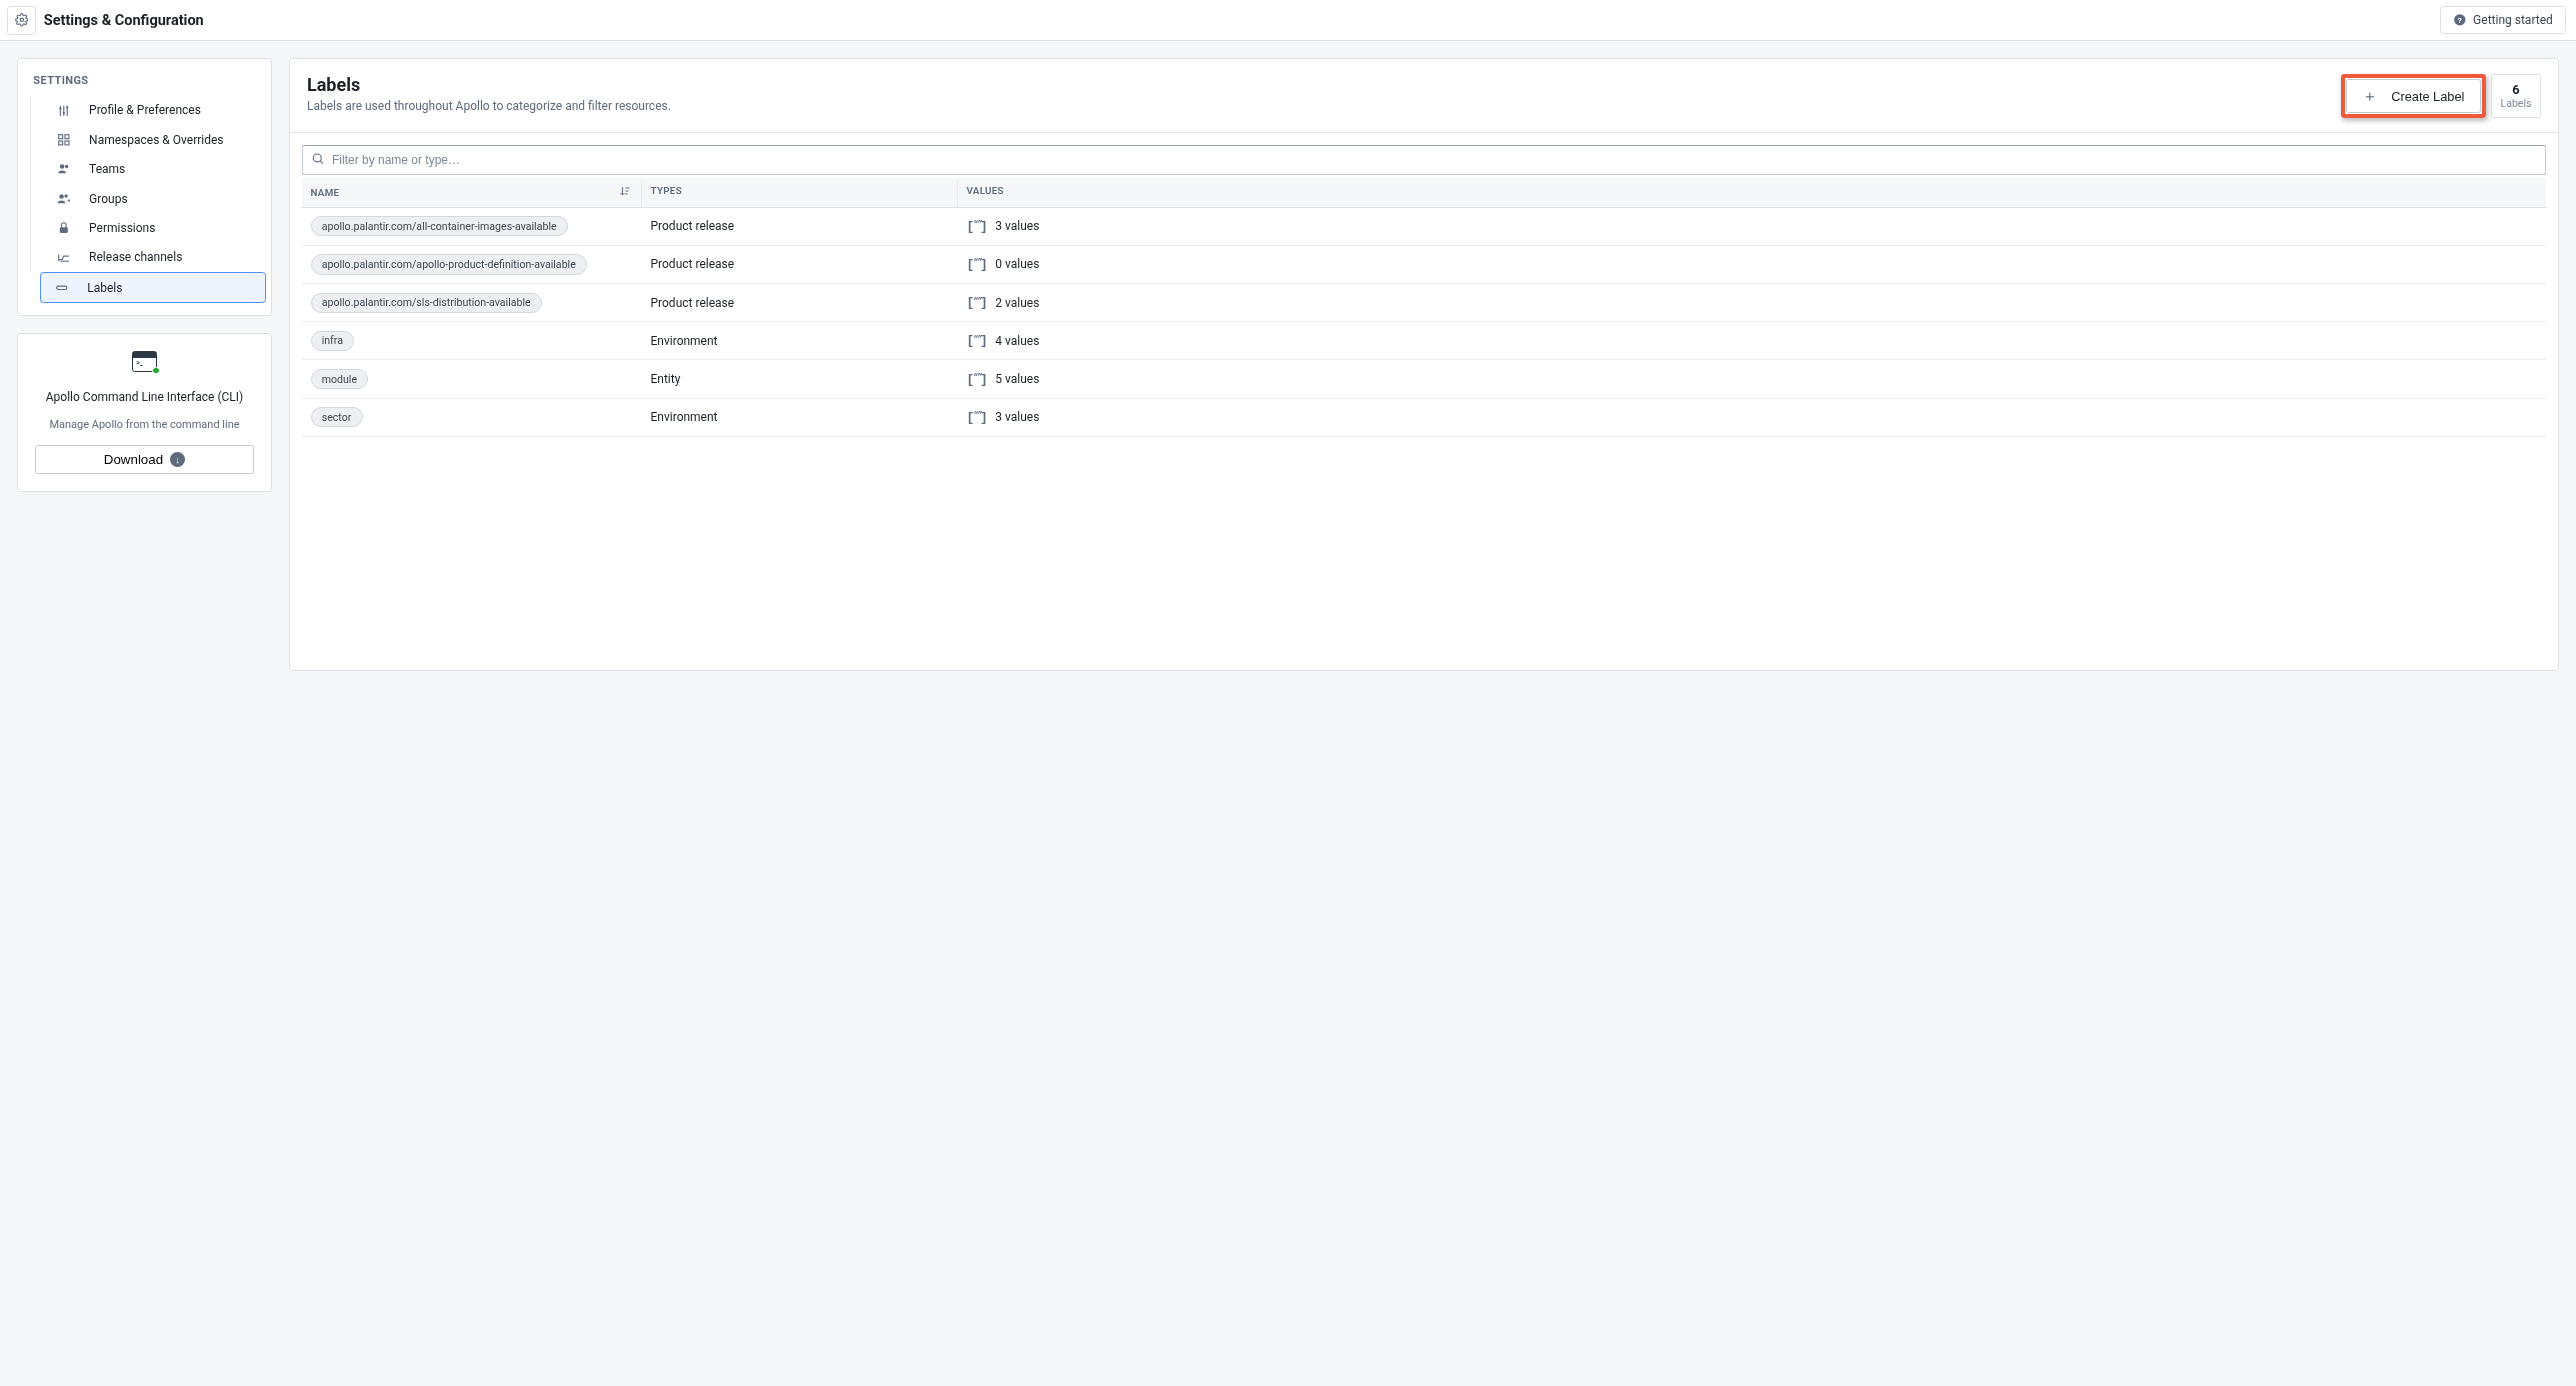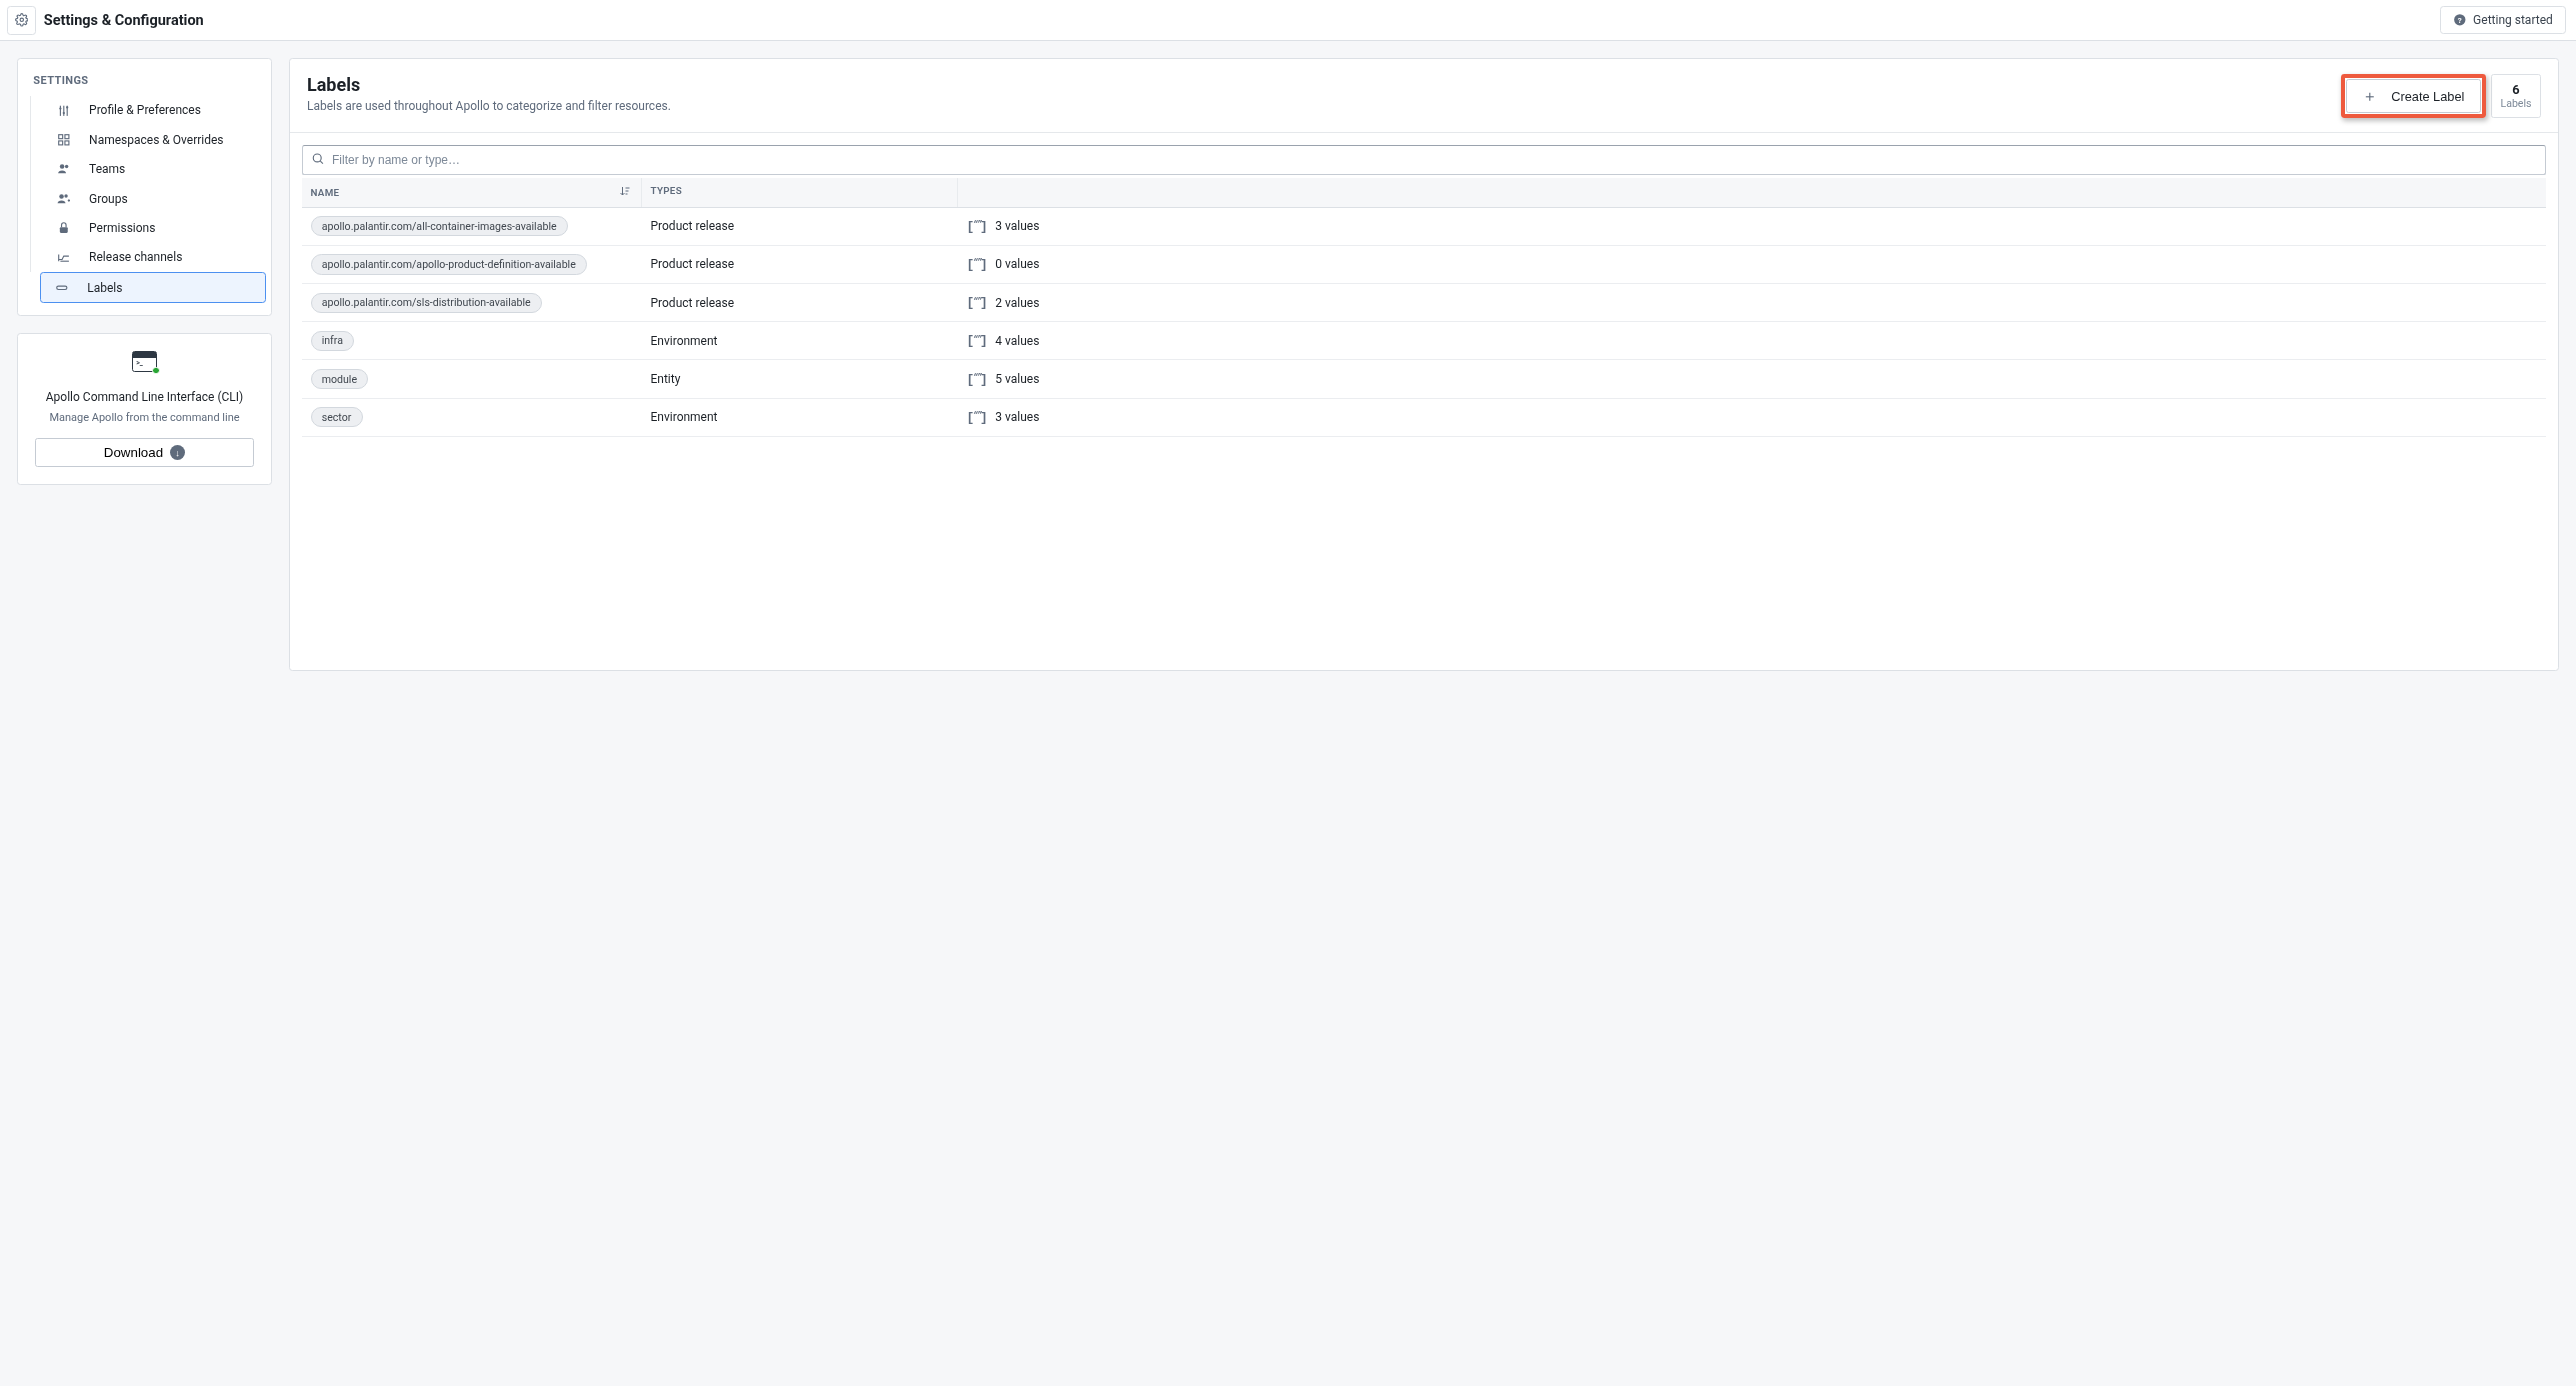--- a/index.html
+++ b/index.html
@@ -60,21 +60,21 @@
   }
   .cli-icon-wrap { display:inline-block; position:relative; margin-bottom:6.8px;}
   .cli-icon {
     width:25.5px; height:20.4px; border:1.7px solid #2d3742; border-radius:2.6px; background:#fff;
     position:relative;
   }
   .cli-icon-bar { position:absolute; top:0; left:0; right:0; height:5.1px; background:#2d3742; }
   .cli-prompt { position:absolute; left:3.4px; top:6.8px; font-size:6.8px; color:#2d3742; font-weight:700; }
   .cli-dot { width:7.7px; height:7.7px; background:#29a634; border-radius:50%; position:absolute; right:-2.6px; bottom:-2.6px; border:0.9px solid #fff;}
   .cli-title { font-weight:400; font-size:12px; margin-top:8.5px; }
-  .cli-sub { color:#5f6b7c; font-size:11px; margin-top:7px; margin-bottom:13.6px;}
+  .cli-sub { color:#5f6b7c; font-size:11px; margin-top:14px; margin-bottom:13.6px;}
   .download-btn { width:100%; display:flex; align-items:center; justify-content:center; gap:6.8px; border:0.9px solid #c5cbd3; background:#fff; padding:6px; border-radius:2.6px; cursor:pointer; }
   .download-icon { width:15.3px; height:15.3px; border-radius:50%; background:#5f6b7c; color:#fff; display:flex; align-items:center; justify-content:center; font-size:9.4px;}
   .main { flex:1; background:#fff; border:0.9px solid #dce0e5; border-radius:3.4px; min-height:613px; display:flex; flex-direction:column;}
   .main-header { display:flex; align-items:flex-start; padding: 15.3px 17px 13.6px 17px; border-bottom:0.9px solid #e5e8eb; }
   .main-header-left { flex:1; }
   .main-title { font-weight:700; font-size:18px; }
   .main-sub { color:#5f6b7c; font-size:12px; margin-top:3.4px;}
   .header-right { display:flex; align-items:stretch; gap:0; }
   .create-box { position:relative; padding:5.1px; border-radius:2.6px;}
   .highlight-ring { position:absolute; inset:0; border:4.3px solid #ee5a3e; border-radius:3.4px; pointer-events:none; box-shadow: 1.7px 2.6px 5.1px rgba(0,0,0,.25);}
@@ -273,20 +273,21 @@
             <svg width="12" height="12" viewBox="0 0 24 24" fill="none" stroke="currentColor" stroke-width="2">
                 <path d="M7 4v16"></path>
                 <path d="M3 16l4 4 4-4"></path>
                 <line x1="13" y1="6" x2="21" y2="6"></line>
                 <line x1="13" y1="12" x2="19" y2="12"></line>
                 <line x1="13" y1="18" x2="17" y2="18"></line>
               </svg>
           </span>
         </div>
         <div class="th col-types"><span>TYPES</span></div>
+        <div class="th col-values"><span>VALUES</span></div>
       </div>
 
       <div id="rows">
           <div class="row">
             <div class="cell col-name">
               <span class="tag">apollo.palantir.com/all-container-images-available</span>
             </div>
             <div class="cell col-types">Product release</div>
             <div class="cell col-values">
               <span class="values-icon">[<span class="quotes">“”</span>]</span>

